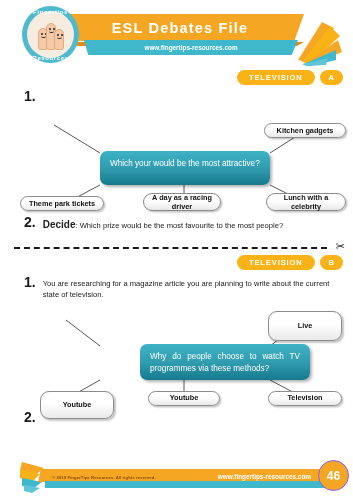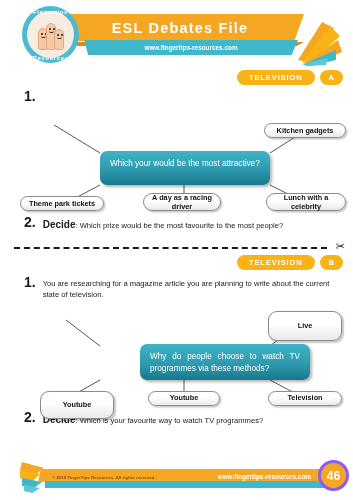--- a/index.html
+++ b/index.html
@@ -209,21 +209,21 @@
     letter-spacing: .1px;
   }
   .footer-url {
     position: absolute; right: 42px; bottom: 20px;
     font-size: 6.4px; color: #ffffff; font-weight: bold;
   }
   .page-circle {
     position: absolute; right: 4px; bottom: 9px;
     width: 31px; height: 31px; border-radius: 50%;
     background: #f5a623;
-    border: 3px solid #8b5cf6;
+    border: 1px solid #8b5cf6;
     display: flex; align-items: center; justify-content: center;
     color: #ffffff; font-size: 12px; font-weight: bold;
   }
   .footer-burst { position: absolute; left: 20px; bottom: 6px; width: 40px; height: 36px; }
 </style>
 </head>
 <body>
 
 <div class="header">
 
@@ -332,21 +332,20 @@
 
     <div class="center-node" style="left:92px; top:44px; width:170px; height:36px;margin-left:40px;">Why do people choose to watch TV programmes via these methods?</div>
 
     <div class="node" style="left:32px; top:91px; width:74px; height:28px;">Youtube</div>
     <div class="node" style="left:140px; top:91px; width:72px; height:15px;">Youtube</div>
     <div class="node" style="left:260px; top:91px; width:74px; height:15px;">Television</div>
   </div>
 
   <div class="q-row" style="padding-top:2px;">
     <span class="q-num">2.</span>
-    <span class="q-text"><span class="q-label">Decide</span><span>: Which is your favourite way to watch TV programmes?</span></span>
   </div>
 </div>
 
 <div class="footer">
   <div class="footer-burst">
     <svg width="40" height="36" viewBox="0 0 40 36">
       <polygon points="2,4 24,10 14,18 0,12" fill="#f5a623"></polygon>
       <polygon points="0,12 20,16 12,24 0,20" fill="#f9b316"></polygon>
       <polygon points="2,20 22,24 14,30 2,28" fill="#3fb8cc"></polygon>
       <polygon points="4,27 20,30 12,35 4,33" fill="#5ec6d6"></polygon>

